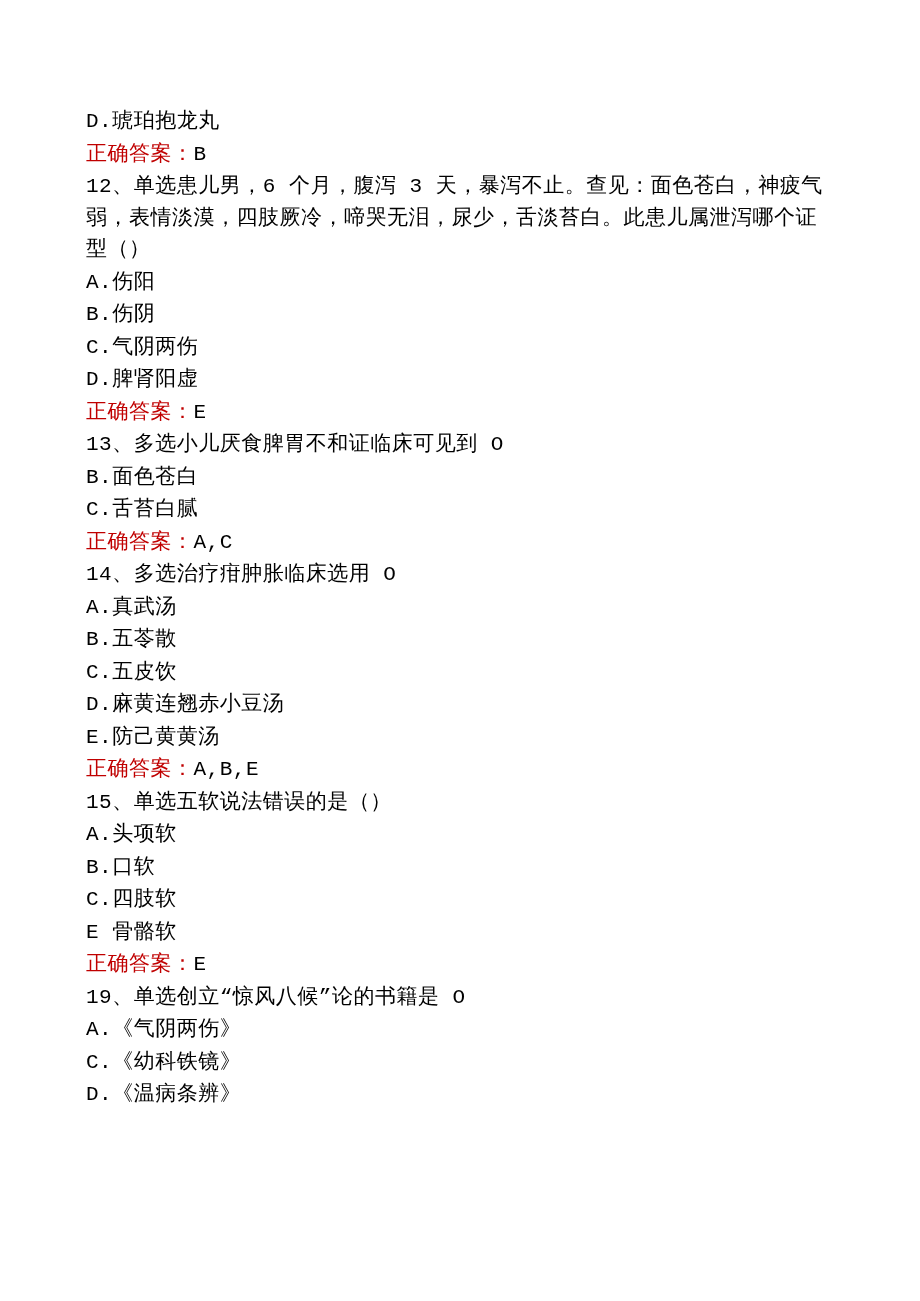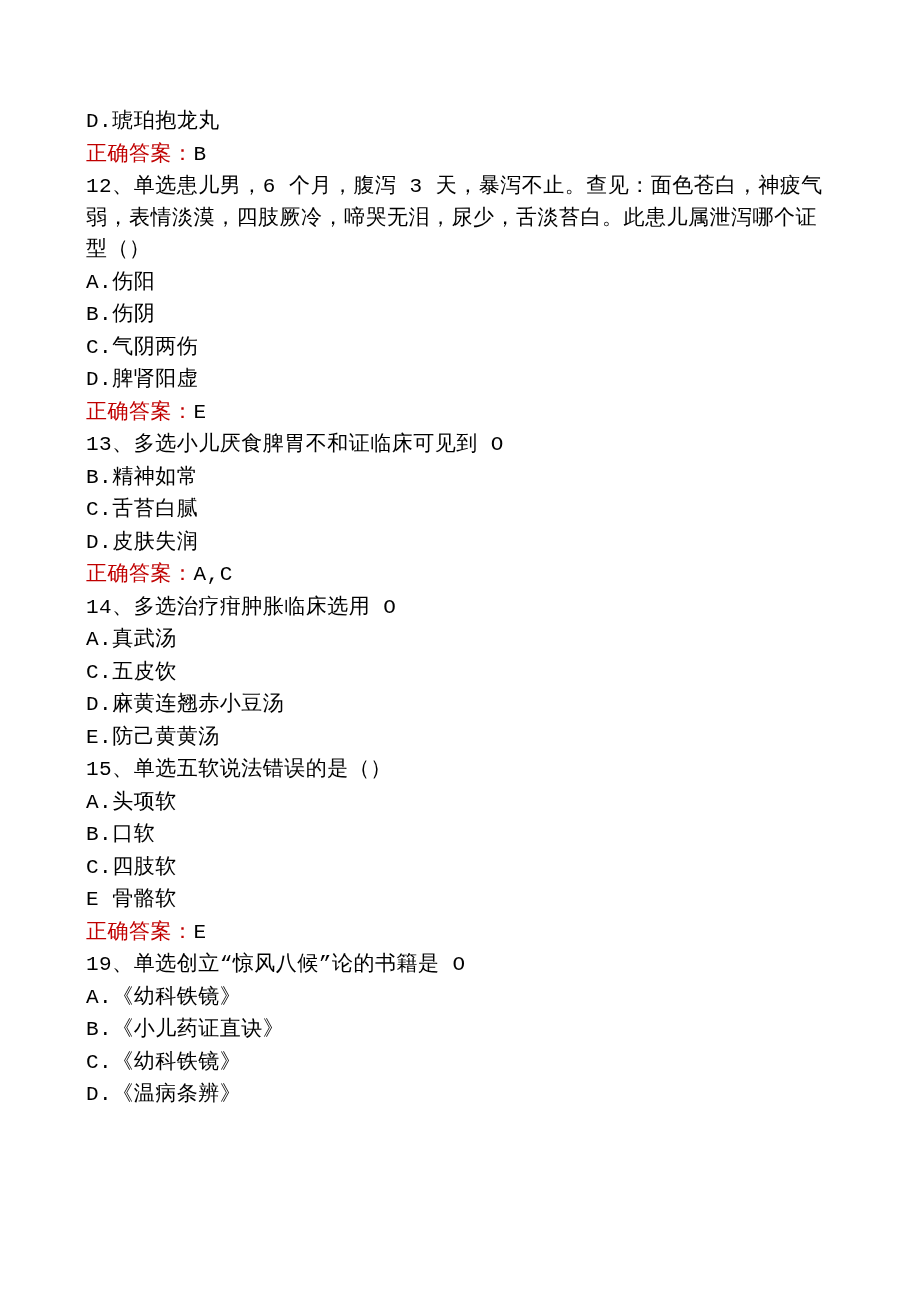--- a/index.html
+++ b/index.html
@@ -42,37 +42,37 @@
   <span class="line"><span class="answer-label">正确答案：</span><span class="answer-value">B</span></span>
 
   <span class="line">12、单选患儿男，6 个月，腹泻 3 天，暴泻不止。查见：面色苍白，神疲气弱，表情淡漠，四肢厥冷，啼哭无泪，尿少，舌淡苔白。此患儿属泄泻哪个证型（）</span>
   <span class="line">A.伤阳</span>
   <span class="line">B.伤阴</span>
   <span class="line">C.气阴两伤</span>
   <span class="line">D.脾肾阳虚</span>
   <span class="line"><span class="answer-label">正确答案：</span><span class="answer-value">E</span></span>
 
   <span class="line">13、多选小儿厌食脾胃不和证临床可见到 O</span>
-  <span class="line">B.精神如常</span>
+  <span class="line">B.面色苍白</span>
   <span class="line">C.舌苔白腻</span>
-  <span class="line">D.皮肤失润</span>
   <span class="line"><span class="answer-label">正确答案：</span><span class="answer-value">A,C</span></span>
 
   <span class="line">14、多选治疗疳肿胀临床选用 O</span>
   <span class="line">A.真武汤</span>
+  <span class="line">B.五苓散</span>
   <span class="line">C.五皮饮</span>
   <span class="line">D.麻黄连翘赤小豆汤</span>
   <span class="line">E.防己黄黄汤</span>
+  <span class="line"><span class="answer-label">正确答案：</span><span class="answer-value">A,B,E</span></span>
 
   <span class="line">15、单选五软说法错误的是（）</span>
   <span class="line">A.头项软</span>
   <span class="line">B.口软</span>
   <span class="line">C.四肢软</span>
   <span class="line">E 骨骼软</span>
   <span class="line"><span class="answer-label">正确答案：</span><span class="answer-value">E</span></span>
 
   <span class="line">19、单选创立“惊风八候”论的书籍是 O</span>
-  <span class="line">A.《幼科铁镜》</span>
-  <span class="line">B.《小儿药证直诀》</span>
+  <span class="line">A.《气阴两伤》</span>
   <span class="line">C.《幼科铁镜》</span>
   <span class="line">D.《温病条辨》</span>
 
 </div>
 
 </body></html>

